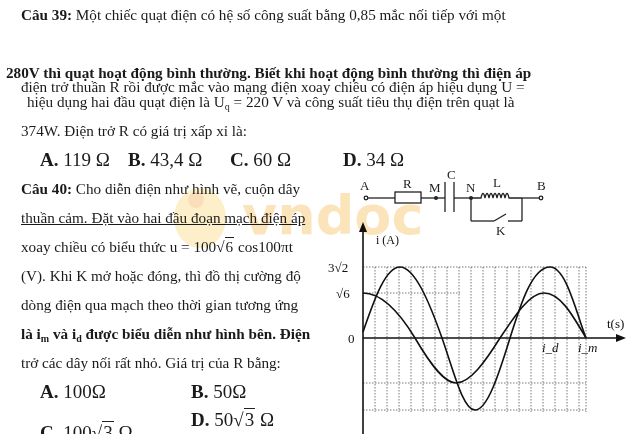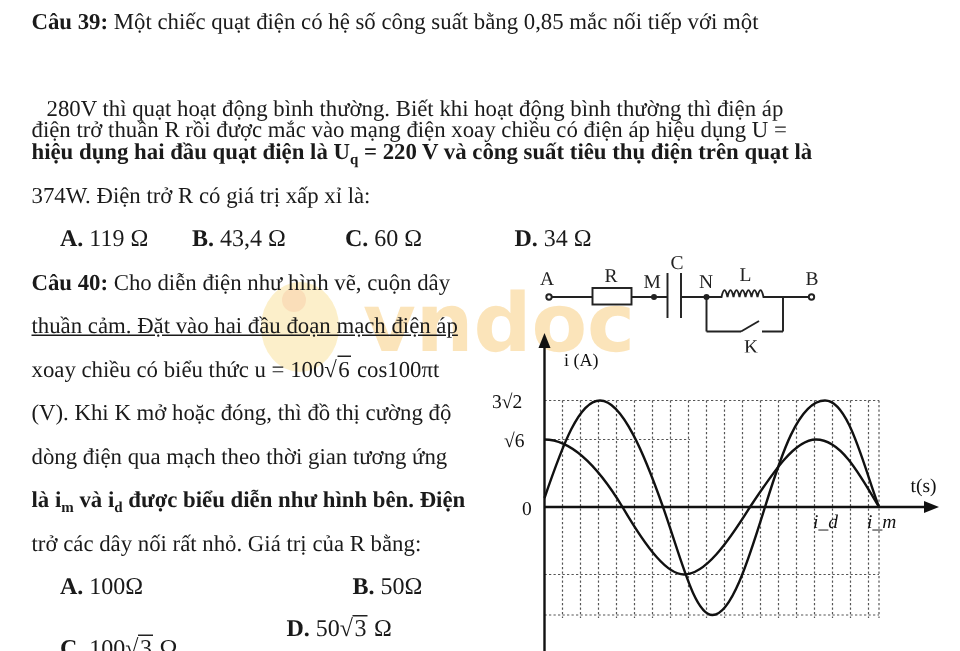--- a/index.html
+++ b/index.html
@@ -1,20 +1,20 @@
 <!DOCTYPE html>
 <html><head>
 <meta charset="utf-8">
 <style>
   html, body { margin:0; padding:0; background:#ffffff; }
   body { width:640px; height:434px; position:relative; overflow:hidden;
          font-family:"Liberation Serif","DejaVu Serif",serif; color:#1a1a1a; }
   .line { position:absolute; font-size:15.2px; white-space:nowrap; line-height:18px; }
   .b { font-weight:bold; }
-  .opt { position:absolute; font-size:16px; white-space:nowrap; line-height:18px;text-align:center; }
+  .opt { position:absolute; font-size:19px; white-space:nowrap; line-height:18px;text-align:center; }
   .sub { font-size:10px; position:relative; top:3px; }
   .sqrt { display:inline-block; }
   .sqrt .rad { border-top:1px solid #222; padding:0 1px; }
   #watermark { position:absolute; left:150px; top:182px; width:300px; height:70px; pointer-events:none; }
   #circuit { position:absolute; left:330px; top:160px; }
   #graph { position:absolute; left:320px; top:222px; }
 </style>
 </head>
 <body>
 
@@ -23,22 +23,22 @@
     <ellipse cx="50" cy="36" rx="26" ry="30" fill="#f7d46a"></ellipse>
     <circle cx="46" cy="18" r="8" fill="#f3a33a"></circle>
     <text x="92" y="52" font-size="54" font-weight="bold" font-family="DejaVu Sans, sans-serif" fill="#f5b43c">vndoc</text>
   </g>
 </svg>
 
 <div class="line" style="left:21px; top:6px;">
   <span class="b">Câu 39:</span><span> Một chiếc quạt điện có hệ số công suất bằng 0,85 mắc nối tiếp với một</span>
 </div>
 <div class="line" style="left:21px; top:35px;margin-top:43px;">điện trở thuần R rồi được mắc vào mạng điện xoay chiều có điện áp hiệu dụng U =</div>
-<div class="line" style="left:31px; top:64px;">280V thì quạt hoạt động bình thường. Biết khi hoạt động bình thường thì điện áp</div>
-<div class="line" style="left:21px; top:93px;font-weight:bold;">
+<div class="line" style="left:6px; top:64px;font-weight:bold;">280V thì quạt hoạt động bình thường. Biết khi hoạt động bình thường thì điện áp</div>
+<div class="line" style="left:27px; top:93px;">
   <span>hiệu dụng hai đầu quạt điện là U</span><span class="sub">q</span><span> = 220 V và công suất tiêu thụ điện trên quạt là</span>
 </div>
 <div class="line" style="left:21px; top:122px;">374W. Điện trở R có giá trị xấp xỉ là:</div>
 
 <div class="opt" style="left:40px; top:151px;"><span class="b">A.</span><span> 119 Ω</span></div>
 <div class="opt" style="left:128px; top:151px;"><span class="b">B.</span><span> 43,4 Ω</span></div>
 <div class="opt" style="left:230px; top:151px;"><span class="b">C.</span><span> 60 Ω</span></div>
 <div class="opt" style="left:343px; top:151px;"><span class="b">D.</span><span> 34 Ω</span></div>
 
 <div class="line" style="left:21px; top:180px;">
@@ -49,21 +49,21 @@
   <span>xoay chiều có biểu thức u = 100</span><span class="sqrt">√<span class="rad">6</span></span><span> cos100πt</span>
 </div>
 <div class="line" style="left:21px; top:267px;">(V). Khi K mở hoặc đóng, thì đồ thị cường độ</div>
 <div class="line" style="left:21px; top:296px;">dòng điện qua mạch theo thời gian tương ứng</div>
 <div class="line" style="left:21px; top:325px;font-weight:bold;">
   <span>là i</span><span class="sub">m</span><span> và i</span><span class="sub">d</span><span> được biểu diễn như hình bên. Điện</span>
 </div>
 <div class="line" style="left:21px; top:354px;">trở các dây nối rất nhỏ. Giá trị của R bằng:</div>
 
 <div class="opt" style="left:40px; top:383px;"><span class="b">A.</span><span> 100Ω</span></div>
-<div class="opt" style="left:191px; top:383px;margin-left:44px;"><span class="b">B.</span><span> 50Ω</span></div>
+<div class="opt" style="left:191px; top:383px;"><span class="b">B.</span><span> 50Ω</span></div>
 <div class="opt" style="left:40px; top:424px;"><span class="b">C.</span><span> 100</span><span class="sqrt">√<span class="rad">3</span></span><span> Ω</span></div>
 <div class="opt" style="left:191px; top:411px;"><span class="b">D.</span><span> 50</span><span class="sqrt">√<span class="rad">3</span></span><span> Ω</span></div>
 
 <svg id="circuit" width="230" height="75" viewBox="0 0 230 75">
   <g stroke="#222" stroke-width="1.3" fill="none">
     <circle cx="36" cy="38" r="1.8" fill="#fff"></circle>
     <line x1="38" y1="38" x2="65" y2="38"></line>
     <rect x="65" y="32" width="26" height="11"></rect>
     <line x1="91" y1="38" x2="115" y2="38"></line>
     <line x1="115" y1="22" x2="115" y2="52"></line>

